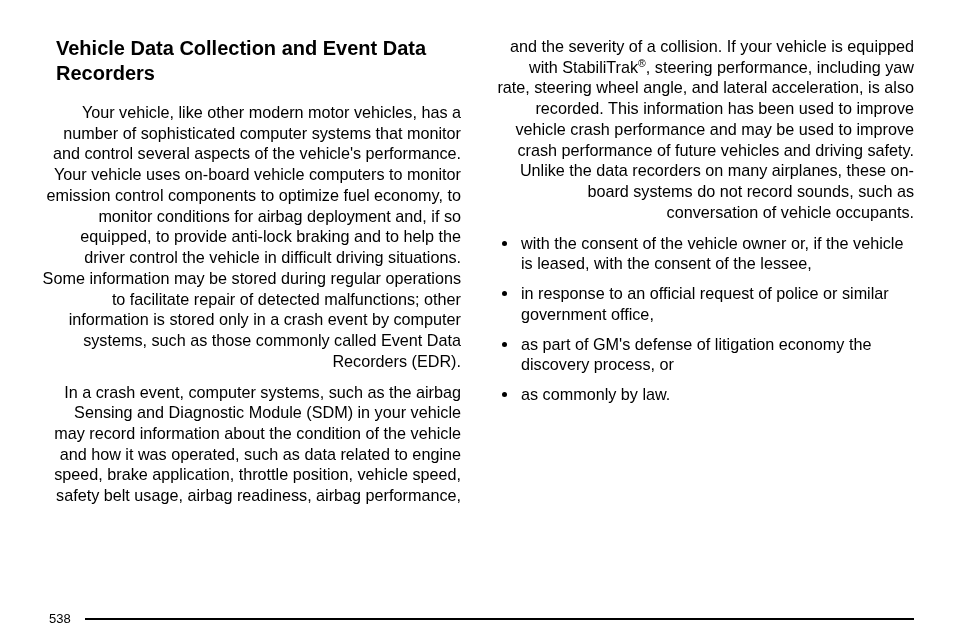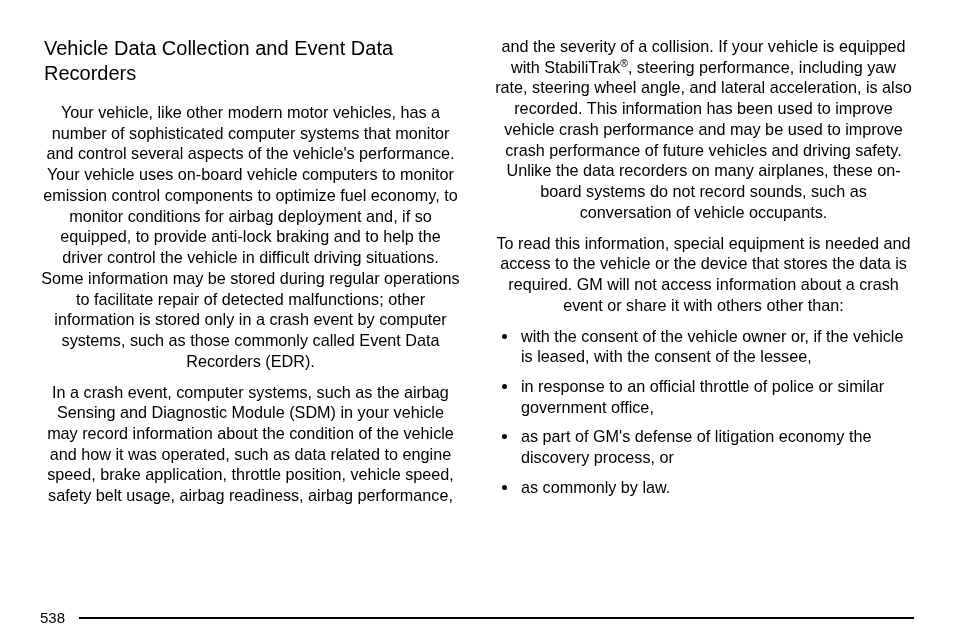--- a/index.html
+++ b/index.html
@@ -19,29 +19,29 @@
   .columns {
     display: flex;
     gap: 32px;
   }
   .col {
     flex: 1;
     min-width: 0;
   }
   h2.title {
     font-size: 20px;
-    font-weight: normal;
-    margin: 0 0 16px 4px;
+    font-weight: bold;
+    margin: 0 0 16px 16px;
     line-height: 1.25;
   }
   p.para {
     font-size: 16.2px;
     line-height: 1.28;
     margin: 0 0 10px 0;
-    text-align: center;
+    text-align: right;
   }
   ul.bullets {
     margin: 4px 0 8px 0;
     padding: 0 0 0 26px;
     list-style: disc;
   }
   ul.bullets li {
     font-size: 16.2px;
     line-height: 1.28;
     margin: 0 0 9px 0;
@@ -54,22 +54,23 @@
   }
   .footer {
     position: absolute;
     bottom: 10px;
     left: 40px;
     right: 40px;
     display: flex;
     align-items: center;
   }
   .page-num {
-    font-size: 15px;
+    font-size: 13px;
     padding-right: 14px;
+    margin-left: 9px;
   }
   .rule {
     flex: 1;
     height: 2px;
     background: #000;
   }
 </style>
 </head>
 <body>
 
@@ -79,24 +80,23 @@
     <div class="col">
       <h2 class="title">Vehicle Data Collection and Event Data Recorders</h2>
       <p class="para">Your vehicle, like other modern motor vehicles, has a number of sophisticated computer systems that monitor and control several aspects of the vehicle's performance. Your vehicle uses on-board vehicle computers to monitor emission control components to optimize fuel economy, to monitor conditions for airbag deployment and, if so equipped, to provide anti-lock braking and to help the driver control the vehicle in difficult driving situations. Some information may be stored during regular operations to facilitate repair of detected malfunctions; other information is stored only in a crash event by computer systems, such as those commonly called Event Data Recorders (EDR).</p>
       <p class="para">In a crash event, computer systems, such as the airbag Sensing and Diagnostic Module (SDM) in your vehicle may record information about the condition of the vehicle and how it was operated, such as data related to engine speed, brake application, throttle position, vehicle speed, safety belt usage, airbag readiness, airbag performance,</p>
     </div>
 
     <div class="col">
       <p class="para">
         <span>and the severity of a collision. If your vehicle is equipped with StabiliTrak</span><sup>®</sup><span>, steering performance, including yaw rate, steering wheel angle, and lateral acceleration, is also recorded. This information has been used to improve vehicle crash performance and may be used to improve crash performance of future vehicles and driving safety. Unlike the data recorders on many airplanes, these on-board systems do not record sounds, such as conversation of vehicle occupants.</span>
       </p>
-      <p class="para">To read this information, special equipment is needed and access to the vehicle or the device that stores the data is required. GM will not access information about a crash event or share it with others other than:</p>
       <ul class="bullets">
         <li>with the consent of the vehicle owner or, if the vehicle is leased, with the consent of the lessee,</li>
-        <li>in response to an official throttle of police or similar government office,</li>
+        <li>in response to an official request of police or similar government office,</li>
         <li>as part of GM's defense of litigation economy the discovery process, or</li>
         <li>as commonly by law.</li>
       </ul>
     </div>
 
   </div>
 
   <div class="footer">
     <span class="page-num">538</span>
     <div class="rule"></div>

